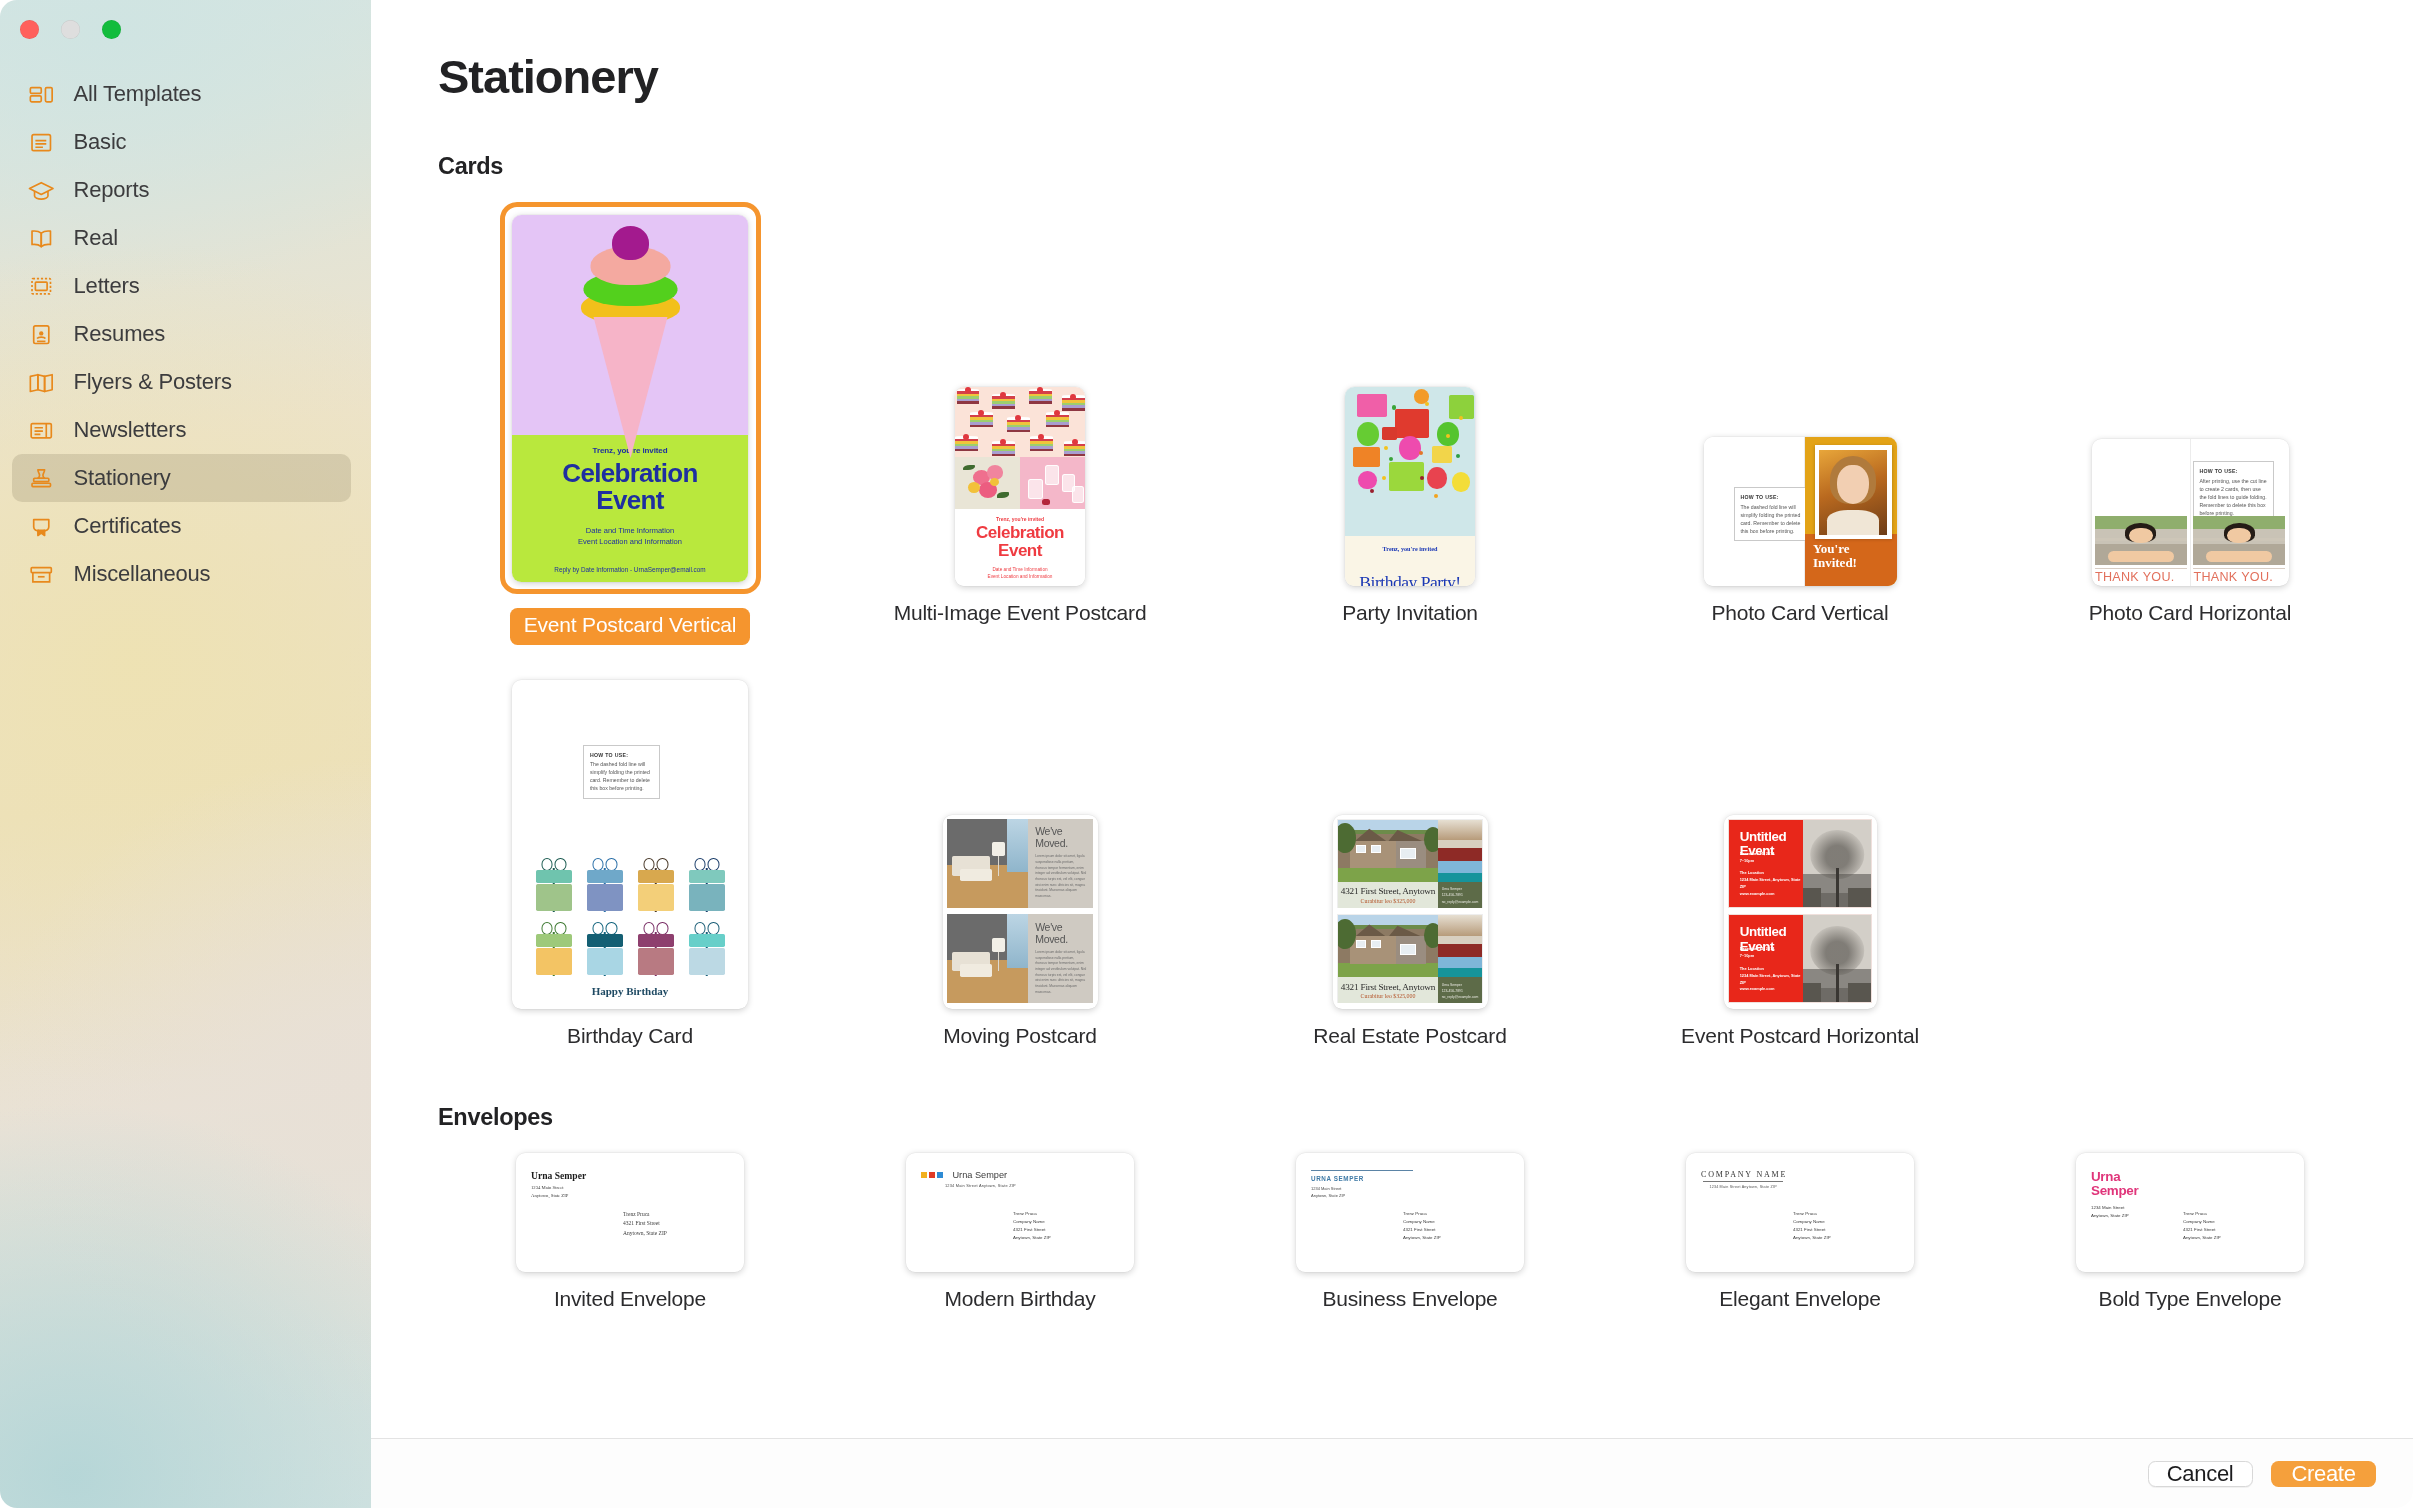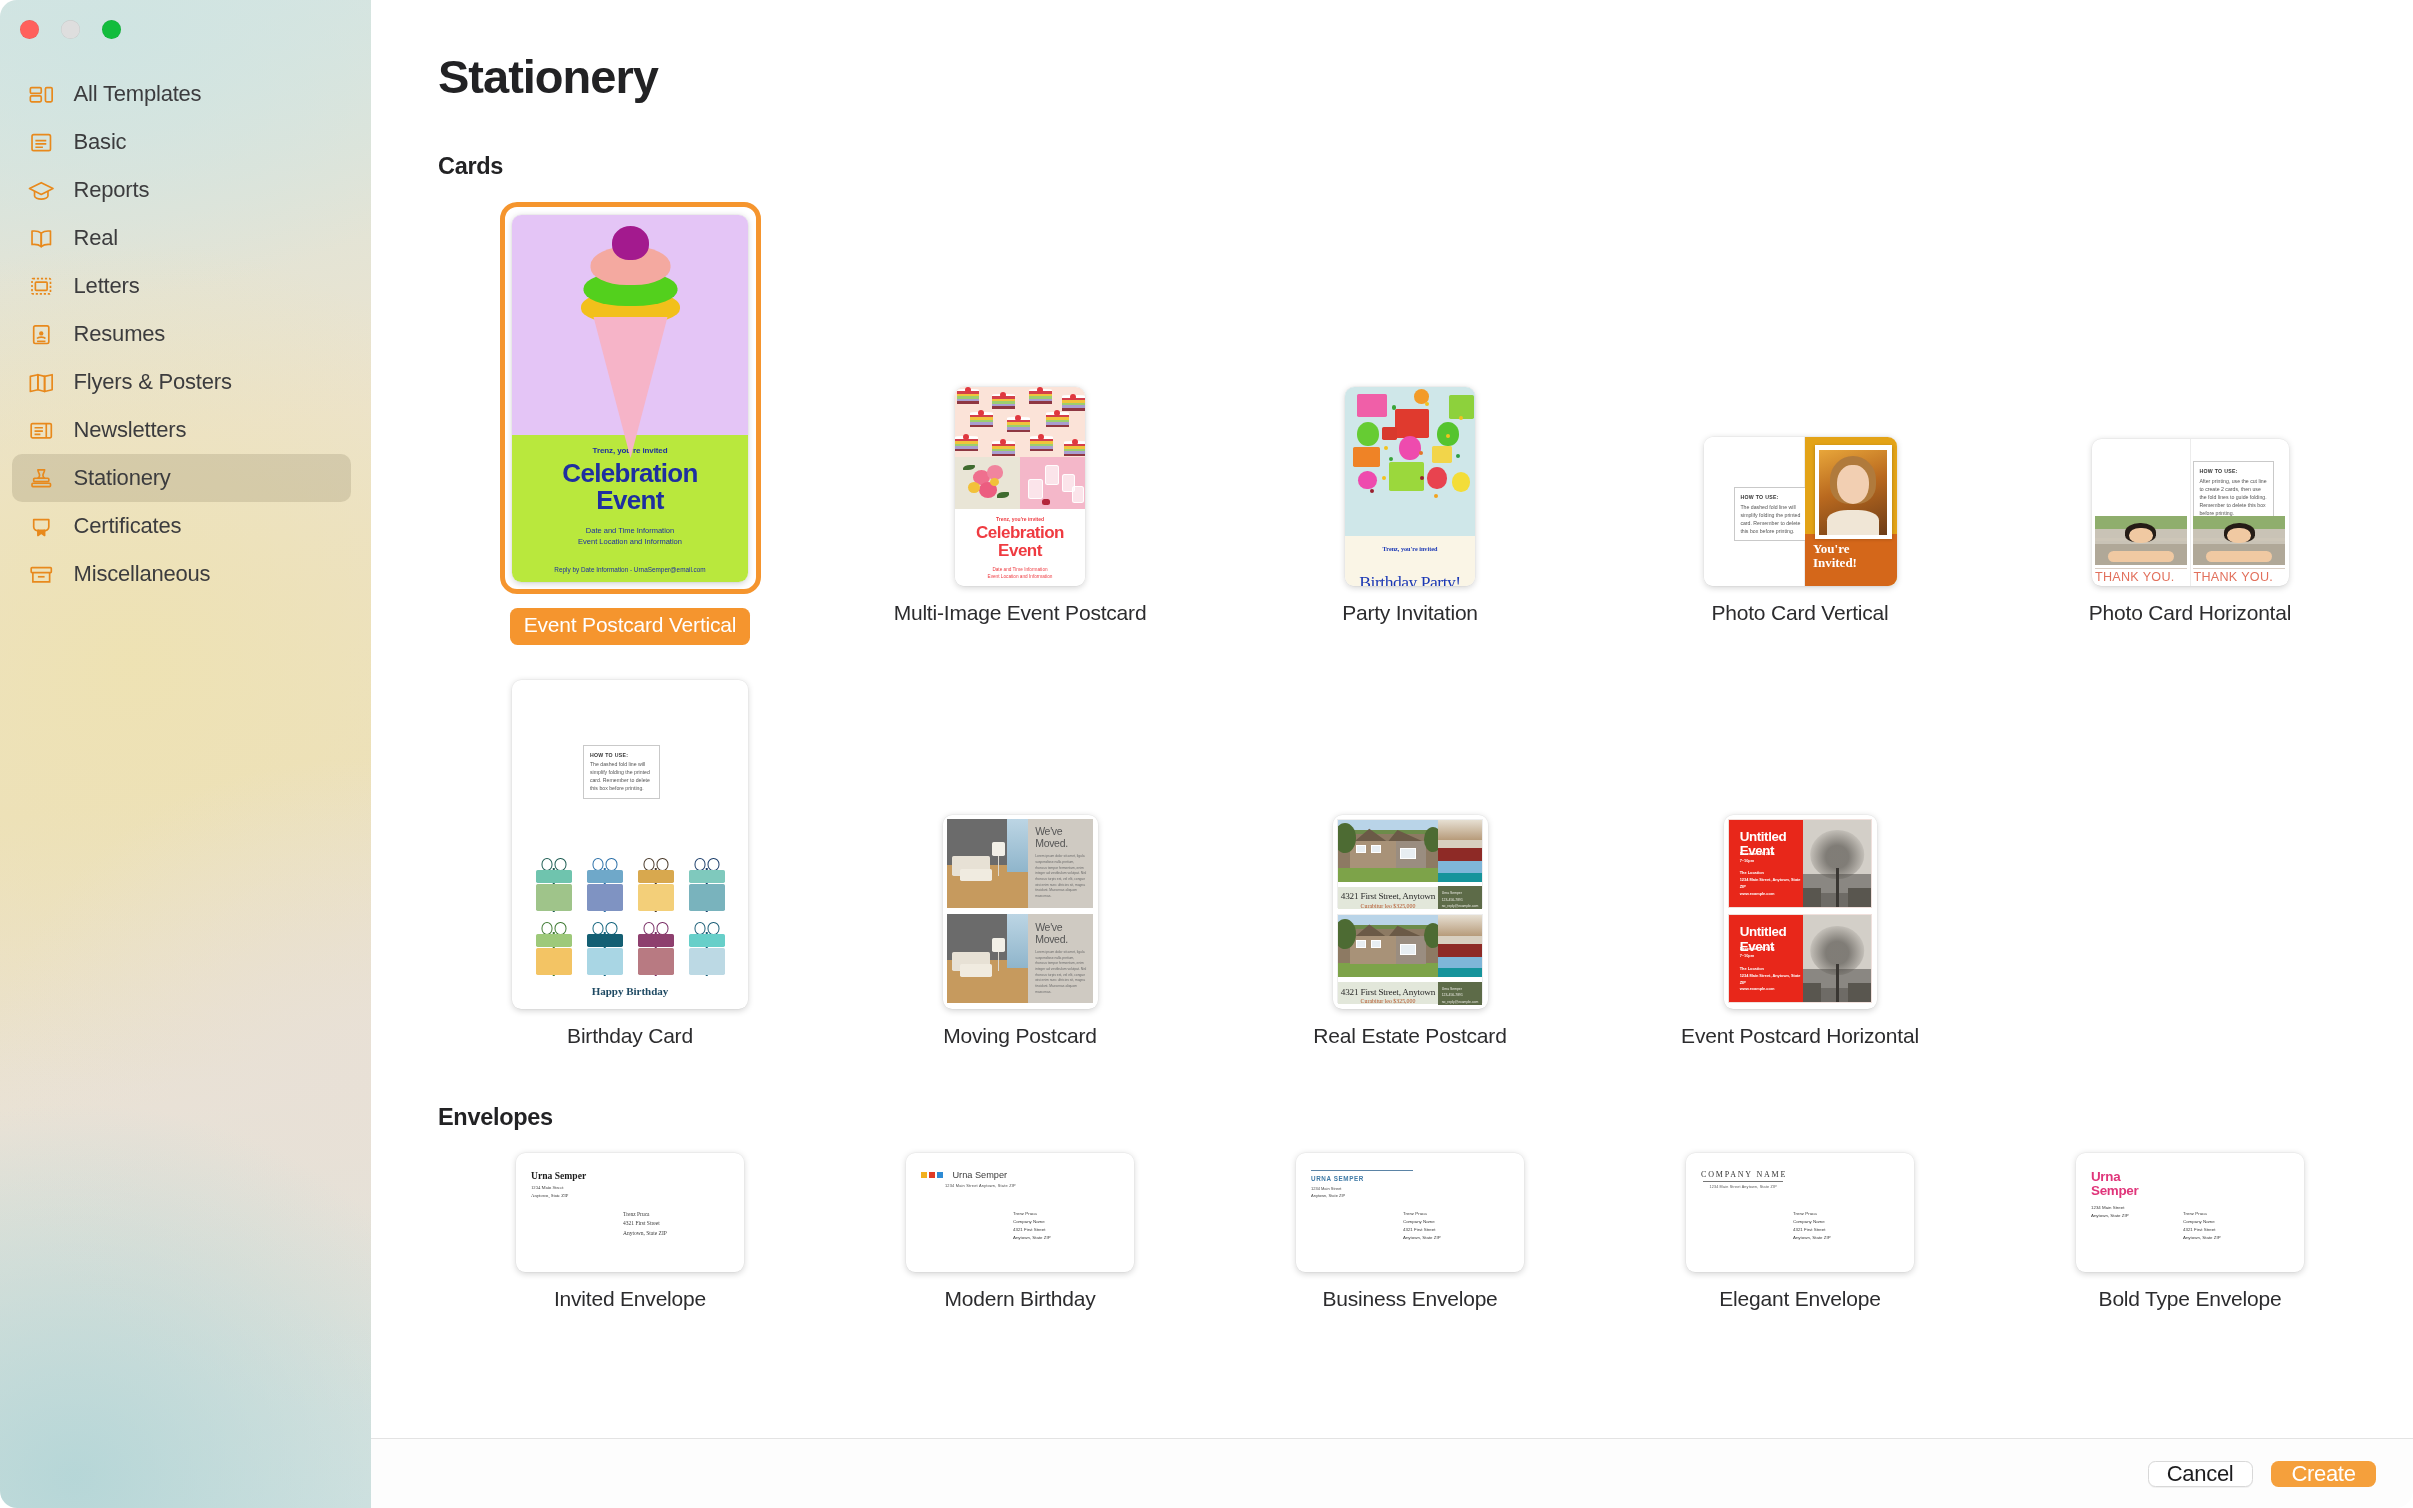--- a/index.html
+++ b/index.html
@@ -195,21 +195,21 @@
       clip-path: polygon(0 100%, 22% 18%, 48% 100%, 62% 26%, 100% 100%); }
   .c8 .wall { position:absolute; left:12%; top:34%; width:76%; height:44%; background:#a89278; }
   .c8 .stone { position:absolute; left:58%; top:34%; width:30%; height:44%; background:#9a8d80; }
   .c8 .win2 { position:absolute; background:#e8eef2; border:0.7px solid #fff; }
   .c8 .tree { position:absolute; border-radius:50%; background:#4d6b33; }
   .c8 .strip { width:44px; }
   .c8 .strip div { height:33.33%; }
   .c8 .s1 { background: linear-gradient(#e6dfd2,#b79b7a); }
   .c8 .s2 { background: linear-gradient(#d8cfc0 40%, #8e2a26 40%); }
   .c8 .s3 { background: linear-gradient(#7fb6d8 0 55%, #16949b 55% 100%); }
-  .c8 .bot { height:32px; display:flex;align-items:center; }
+  .c8 .bot { height:26px; display:flex; }
   .c8 .addr { flex:1; background:#e2e7da; text-align:center; padding-top:4.2px; }
   .c8 .a1 { font-family:"Liberation Serif", serif; font-size:9.2px; color:#2b2b2b; letter-spacing:-0.2px; }
   .c8 .a2 { font-family:"Liberation Serif", serif; font-size:5.9px; color:#b4542a; margin-top:1.7px; }
   .c8 .contact { width:44px; background:#5d6b48; color:#e8e8e0; font-size:3.4px; line-height:1.85; padding:4.2px 3.4px 0; }
 
   
   .c9 { width:153px; height:194px; background:#fff; padding:4.2px; }
   .c9 .pc { height:89px; display:flex; border:0.8px solid #f0e0dc; }
   .c9 .pc + .pc { margin-top:6.7px; }
   .c9 .red { width:74px; background:#E8271A; color:#fff; padding:10px 0 0 11px; position:relative; }

